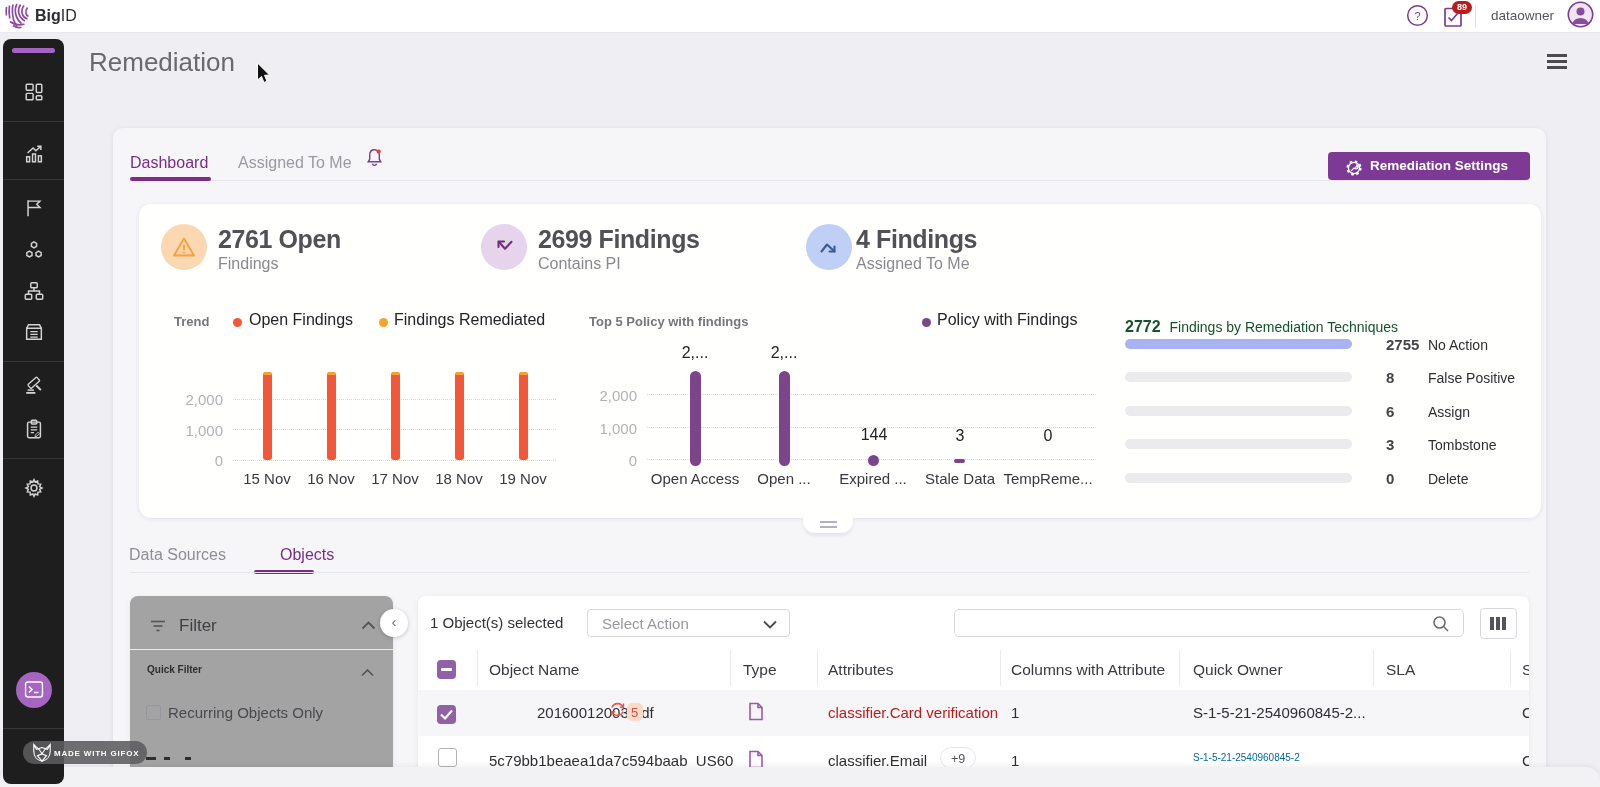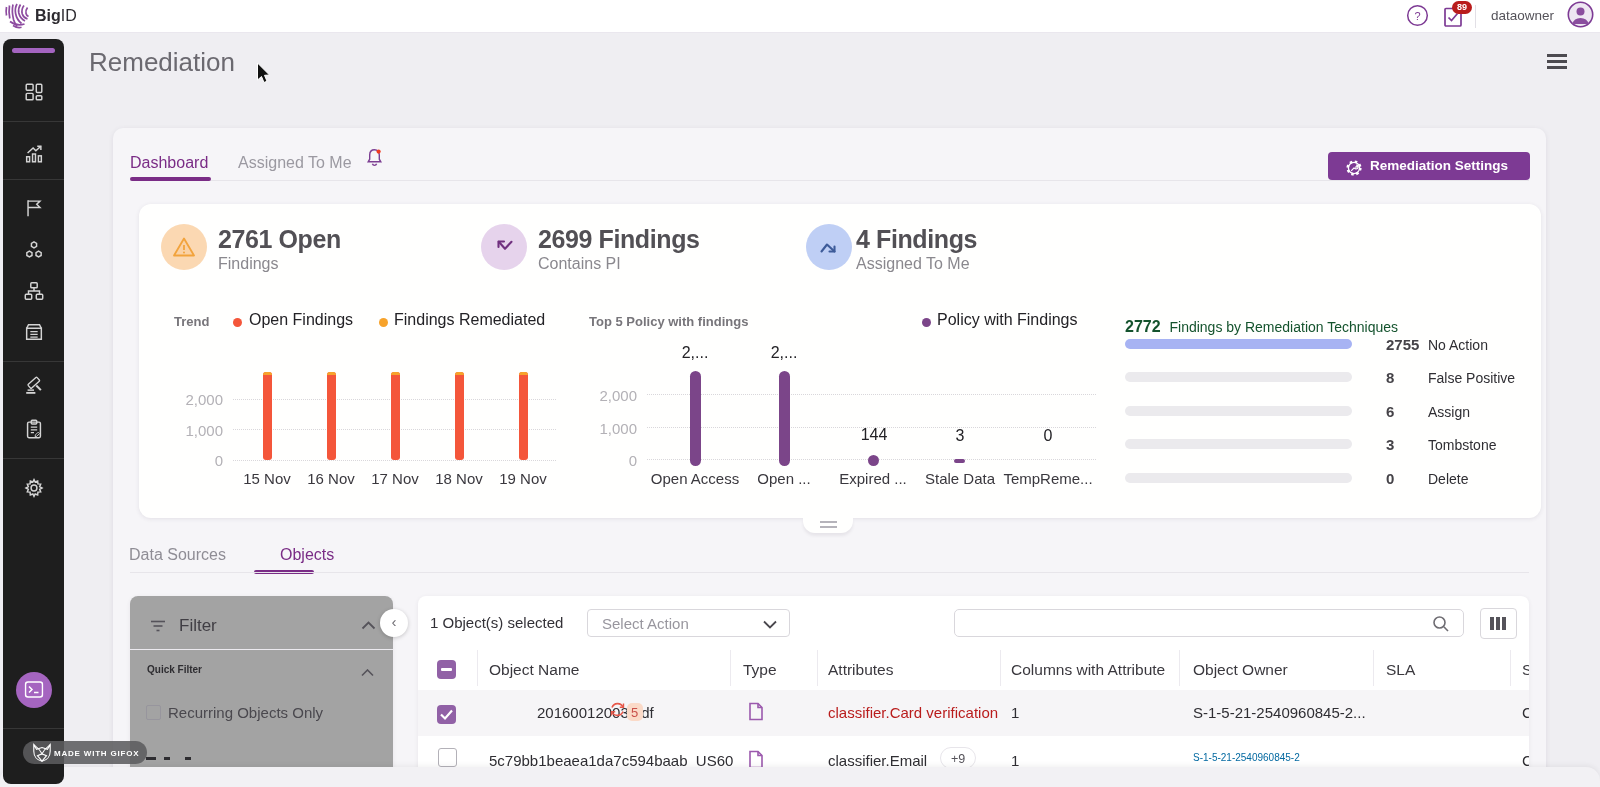--- a/index.html
+++ b/index.html
@@ -366,21 +366,21 @@
     <div class="abs" style="left:761px;top:54px;width:1px;height:36px;background:#eceaef;"></div>
     <div class="abs" style="left:955px;top:54px;width:1px;height:36px;background:#eceaef;"></div>
     <div class="abs" style="left:1092px;top:54px;width:1px;height:36px;background:#eceaef;"></div>
     <div class="abs" style="left:19px;top:64px;width:19px;height:19px;background:#9161a6;border-radius:4px;">
       <div class="abs" style="left:4px;top:8px;width:11px;height:3px;background:#fff;border-radius:1px;"></div>
     </div>
     <div class="abs hdr" style="left:71px;top:65px;font-size:15.5px;color:#3a383e;">Object Name</div>
     <div class="abs hdr" style="left:325px;top:65px;font-size:15.5px;color:#3a383e;">Type</div>
     <div class="abs hdr" style="left:410px;top:65px;font-size:15.5px;color:#3a383e;">Attributes</div>
     <div class="abs hdr" style="left:593px;top:65px;font-size:15.5px;color:#3a383e;">Columns with Attribute</div>
-    <div class="abs hdr" style="left:775px;top:65px;font-size:15.5px;color:#3a383e;">Object Owner</div>
+    <div class="abs hdr" style="left:775px;top:65px;font-size:15.5px;color:#3a383e;">Quick Owner</div>
     <div class="abs hdr" style="left:968px;top:65px;font-size:15.5px;color:#3a383e;">SLA</div>
     <div class="abs hdr" style="left:1104px;top:65px;font-size:15.5px;color:#3a383e;">Status</div>
 
     <div class="abs" style="left:0;top:94px;width:1111px;height:46px;background:#f6f5f7;"></div>
     <div class="abs" style="left:19px;top:109px;width:19px;height:19px;background:#9161a6;border-radius:4px;">
       <svg class="abs" style="left:2px;top:3px" width="15" height="13" viewBox="0 0 15 13" fill="none" stroke="#fff" stroke-width="2.2">
           <path d="M2 6.5 L6 10.5 L13 2.5"></path>
         </svg>
     </div>
     <div class="abs" style="left:71px;top:108px;font-size:15px;color:#2f2e33;margin-left:48px;">20160012003.pdf</div>

